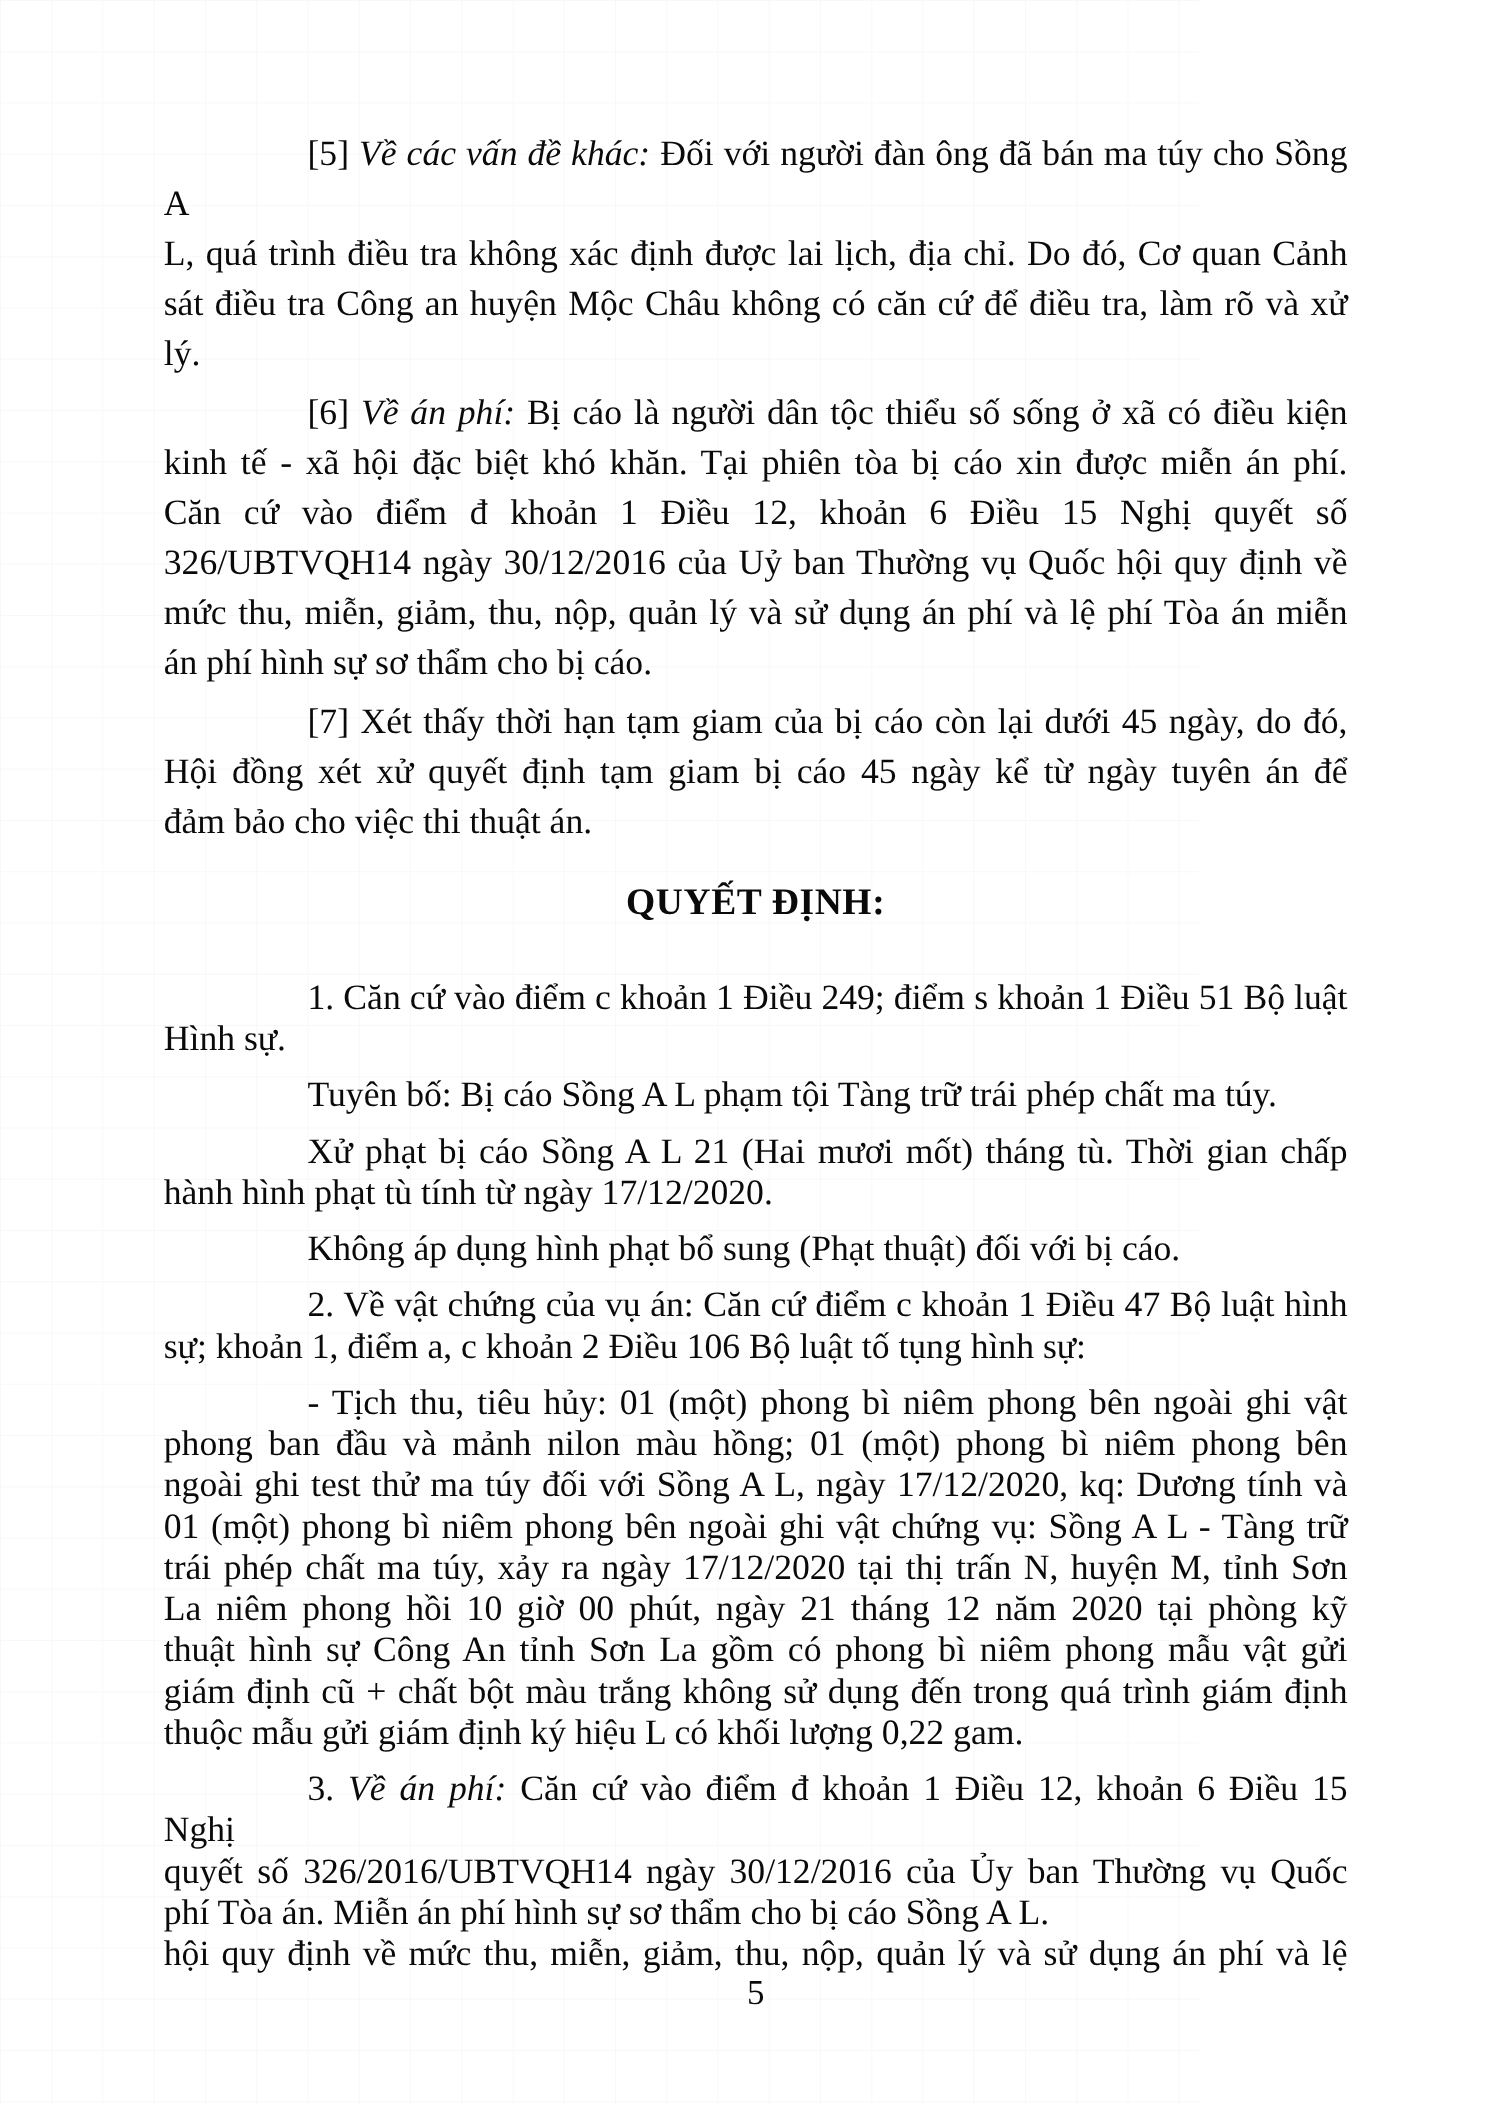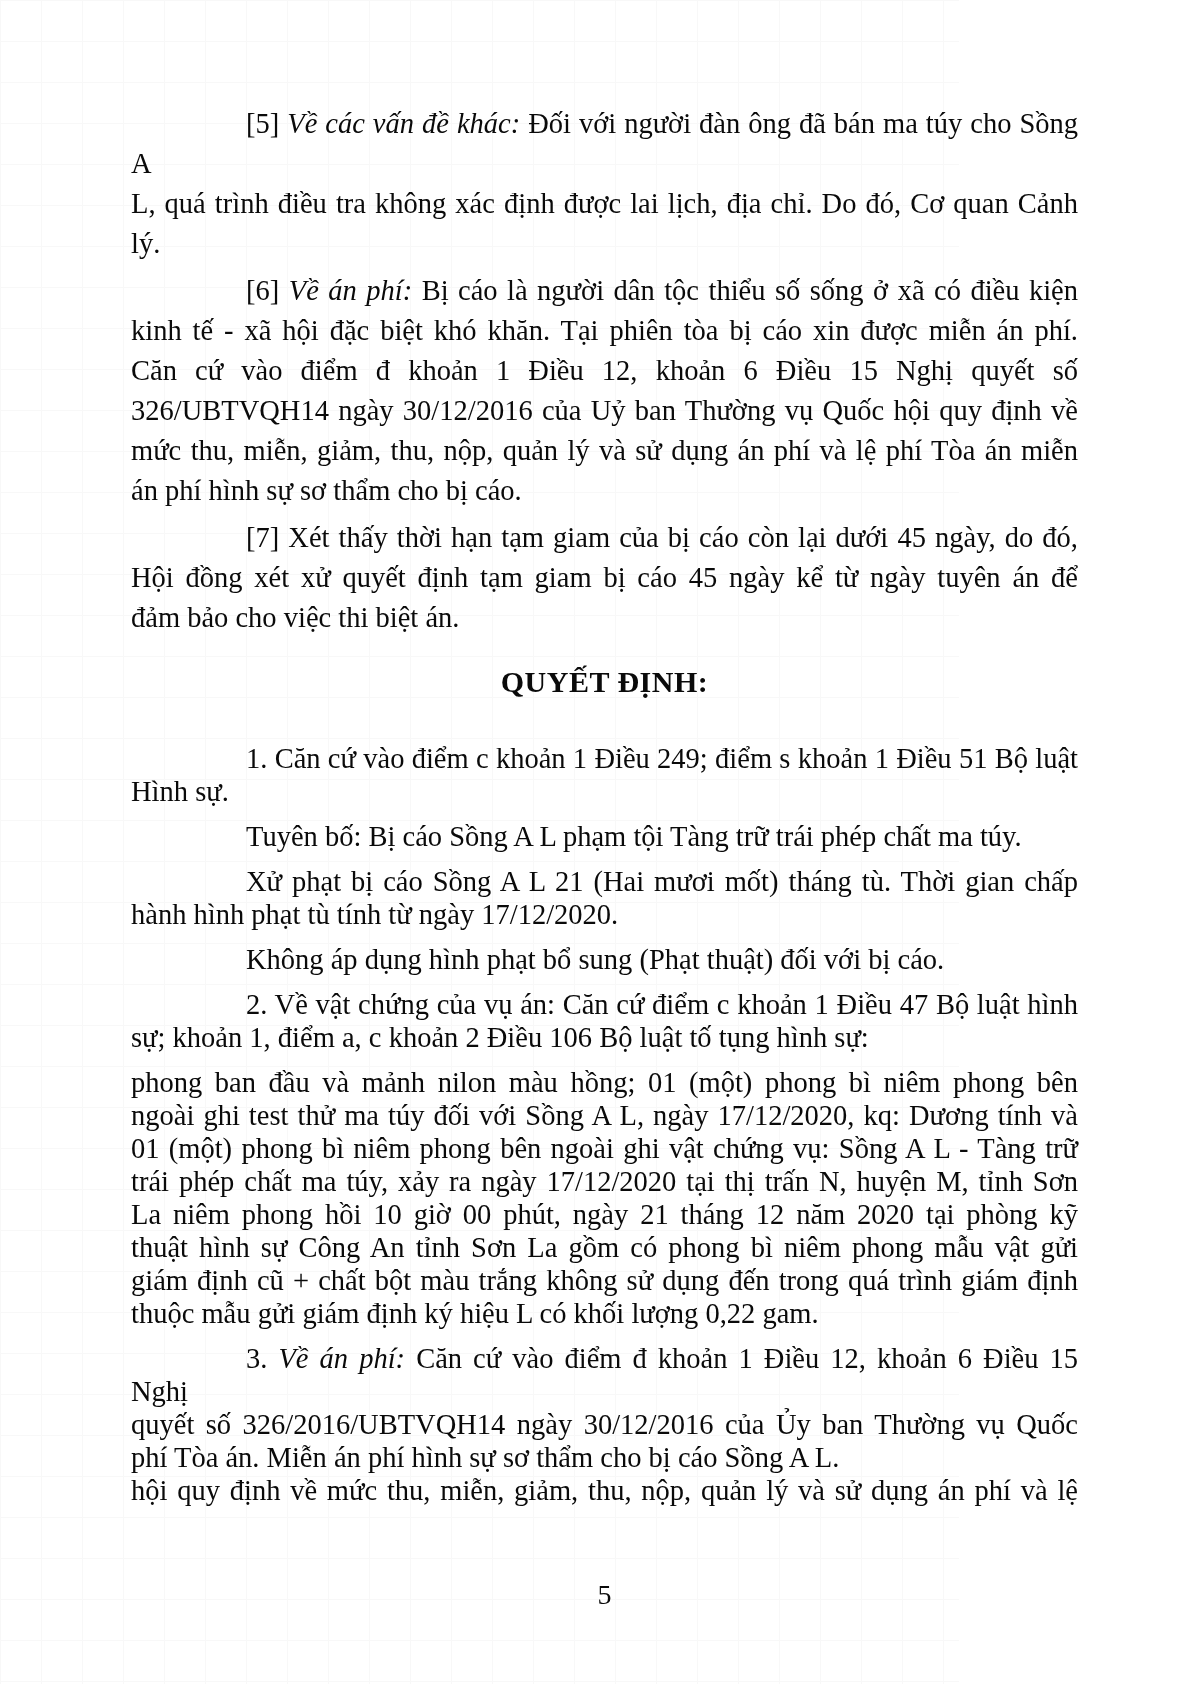--- a/index.html
+++ b/index.html
@@ -54,34 +54,35 @@
   }
 </style>
 </head>
 <body>
 
 <div class="page">
   <main class="content">
       <div class="para wide">
         <div class="line first"><span>[5] </span><span class="it">Về các vấn đề khác:</span><span> Đối với người đàn ông đã bán ma túy cho Sồng A</span></div>
         <div class="line"><span>L, quá trình điều tra không xác định được lai lịch, địa chỉ. Do đó, Cơ quan Cảnh</span></div>
+        <div class="line"><span>sát điều tra Công an huyện Mộc Châu không có căn cứ để điều tra, làm rõ và xử</span></div>
         <div class="line last"><span>lý.</span></div>
       </div>
       <div class="para wide">
         <div class="line first"><span>[6] </span><span class="it">Về án phí:</span><span> Bị cáo là người dân tộc thiểu số sống ở xã có điều kiện</span></div>
         <div class="line"><span>kinh tế - xã hội đặc biệt khó khăn. Tại phiên tòa bị cáo xin được miễn án phí.</span></div>
         <div class="line"><span>Căn cứ vào điểm đ khoản 1 Điều 12, khoản 6 Điều 15 Nghị quyết số</span></div>
         <div class="line"><span>326/UBTVQH14 ngày 30/12/2016 của Uỷ ban Thường vụ Quốc hội quy định về</span></div>
         <div class="line"><span>mức thu, miễn, giảm, thu, nộp, quản lý và sử dụng án phí và lệ phí Tòa án miễn</span></div>
         <div class="line last"><span>án phí hình sự sơ thẩm cho bị cáo.</span></div>
       </div>
       <div class="para wide">
         <div class="line first"><span>[7] Xét thấy thời hạn tạm giam của bị cáo còn lại dưới 45 ngày, do đó,</span></div>
         <div class="line"><span>Hội đồng xét xử quyết định tạm giam bị cáo 45 ngày kể từ ngày tuyên án để</span></div>
-        <div class="line last"><span>đảm bảo cho việc thi biệt án.</span></div>
+        <div class="line last"><span>đảm bảo cho việc thi thuật án.</span></div>
       </div>
       <div class="heading">QUYẾT ĐỊNH:</div>
       <div class="para tight">
         <div class="line first"><span>1. Căn cứ vào điểm c khoản 1 Điều 249; điểm s khoản 1 Điều 51 Bộ luật</span></div>
         <div class="line last"><span>Hình sự.</span></div>
       </div>
       <div class="para tight">
         <div class="line first last"><span>Tuyên bố: Bị cáo Sồng A L phạm tội Tàng trữ trái phép chất ma túy.</span></div>
       </div>
       <div class="para tight">
@@ -89,20 +90,21 @@
         <div class="line last"><span>hành hình phạt tù tính từ ngày 17/12/2020.</span></div>
       </div>
       <div class="para tight">
         <div class="line first last"><span>Không áp dụng hình phạt bổ sung (Phạt thuật) đối với bị cáo.</span></div>
       </div>
       <div class="para tight">
         <div class="line first"><span>2. Về vật chứng của vụ án: Căn cứ điểm c khoản 1 Điều 47 Bộ luật hình</span></div>
         <div class="line last"><span>sự; khoản 1, điểm a, c khoản 2 Điều 106 Bộ luật tố tụng hình sự:</span></div>
       </div>
       <div class="para tight">
+        <div class="line first"><span>- Tịch thu, tiêu hủy: 01 (một) phong bì niêm phong bên ngoài ghi vật</span></div>
         <div class="line"><span>phong ban đầu và mảnh nilon màu hồng; 01 (một) phong bì niêm phong bên</span></div>
         <div class="line"><span>ngoài ghi test thử ma túy đối với Sồng A L, ngày 17/12/2020, kq: Dương tính và</span></div>
         <div class="line"><span>01 (một) phong bì niêm phong bên ngoài ghi vật chứng vụ: Sồng A L - Tàng trữ</span></div>
         <div class="line"><span>trái phép chất ma túy, xảy ra ngày 17/12/2020 tại thị trấn N, huyện M, tỉnh Sơn</span></div>
         <div class="line"><span>La niêm phong hồi 10 giờ 00 phút, ngày 21 tháng 12 năm 2020 tại phòng kỹ</span></div>
         <div class="line"><span>thuật hình sự Công An tỉnh Sơn La gồm có phong bì niêm phong mẫu vật gửi</span></div>
         <div class="line"><span>giám định cũ + chất bột màu trắng không sử dụng đến trong quá trình giám định</span></div>
         <div class="line last"><span>thuộc mẫu gửi giám định ký hiệu L có khối lượng 0,22 gam.</span></div>
       </div>
       <div class="para tight">

